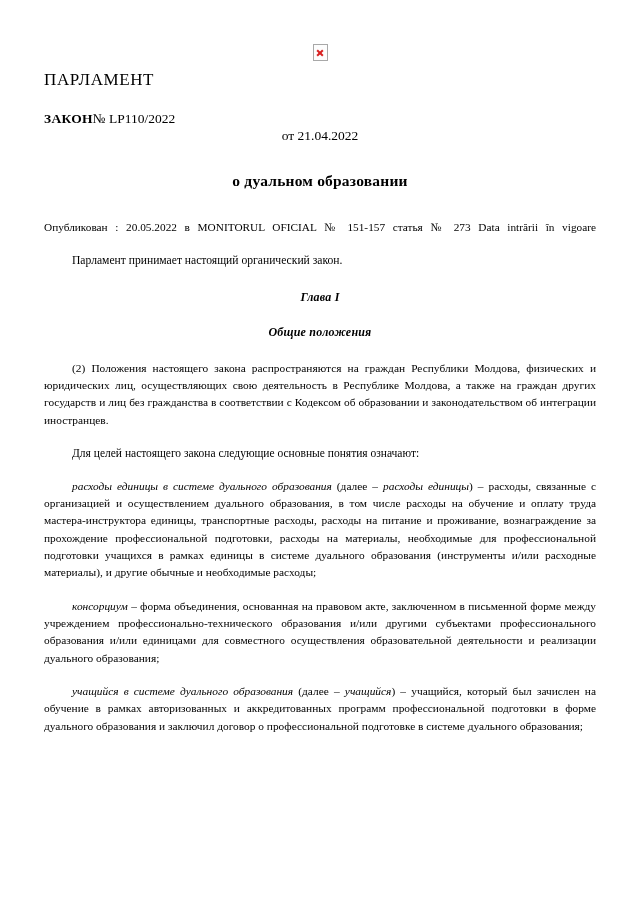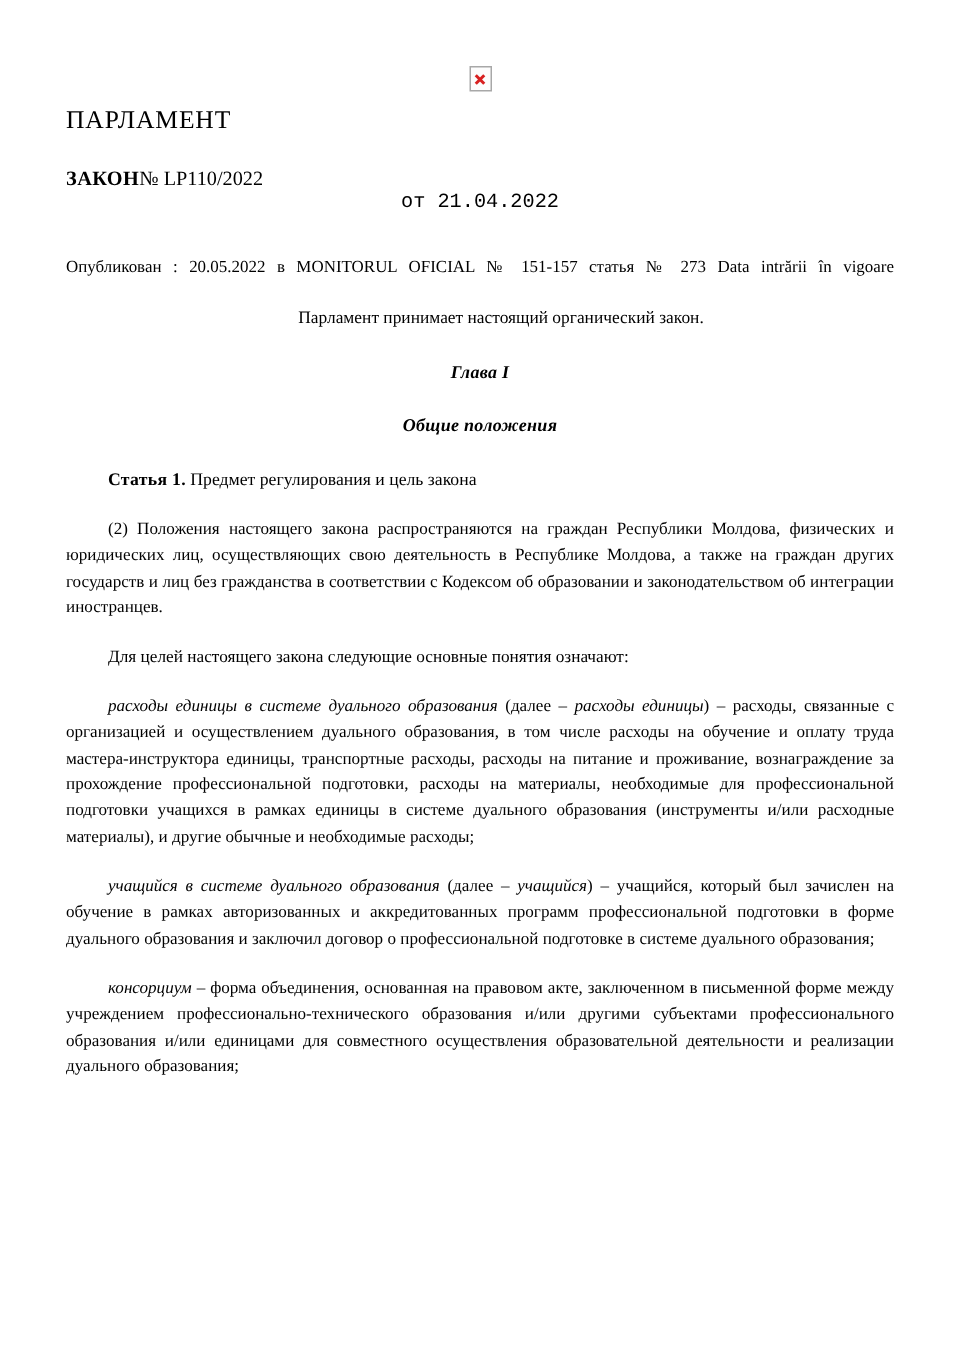--- a/index.html
+++ b/index.html
@@ -67,21 +67,20 @@
     text-align: left;
     font-size: 13.5px;
     margin: 0;
     line-height: 1.35;
   }
   .law-line .lbl { font-weight: bold; letter-spacing: 0.3px; }
   .law-date {
     text-align: center;
     font-size: 13.5px;
     margin: 0 0 28px 0;
-    font-family: Liberation Mono, monospace;
   }
   .law-title {
     text-align: center;
     font-size: 15.5px;
     font-weight: bold;
     margin: 0 0 30px 0;
     letter-spacing: 0.2px;
   }
 
   .published {
@@ -90,21 +89,20 @@
     text-align-last: justify;
     margin: 0 0 17px 0;
     line-height: 1.4;
   }
 
   .intro {
     font-size: 11.6px;
     text-indent: 28px;
     margin: 0 0 20px 0;
     line-height: 1.45;
-    text-align: center;
   }
 
   .chapter,
   .chapter-title {
     text-align: center;
     font-weight: bold;
     font-size: 12px;
     margin: 0 0 20px 0;
     letter-spacing: 0.2px;
     font-style: italic;
@@ -144,41 +142,38 @@
   </div>
 
 
   <div class="parliament">ПАРЛАМЕНТ</div>
 
   <div class="law-line">
     <span class="lbl">ЗАКОН</span><span>№ LP110/2022</span>
   </div>
   <div class="law-date">от 21.04.2022</div>
 
+  <div class="law-title">о дуальном образовании</div>
 
   <div class="published">Опубликован : 20.05.2022 в MONITORUL OFICIAL № 151-157 статья № 273 Data intrării în vigoare</div>
 
   <div class="intro">Парламент принимает настоящий органический закон.</div>
 
   <div class="chapter">Глава I</div>
   <div class="chapter-title">Общие положения</div>
 
-  <div class="article-head">
-    <b>Статья 1.</b>
-    <span>Предмет регулирования и цель закона</span>
-  </div>
   <p class="body">(2) Положения настоящего закона распространяются на граждан Республики Молдова, физических и юридических лиц, осуществляющих свою деятельность в Республике Молдова, а также на граждан других государств и лиц без гражданства в соответствии с Кодексом об образовании и законодательством об интеграции иностранцев.</p>
 
   <div class="plain">Для целей настоящего закона следующие основные понятия означают:</div>
 
   <p class="body">
     <i>расходы единицы в системе дуального образования</i><span> (далее – </span><i>расходы единицы</i><span>) – </span><span>расходы, связанные с организацией и осуществлением дуального образования, в том числе расходы на обучение и оплату труда мастера-инструктора единицы, транспортные расходы, расходы на питание и проживание, вознаграждение за прохождение профессиональной подготовки, расходы на материалы, необходимые для профессиональной подготовки учащихся в рамках единицы в системе дуального образования (инструменты и/или расходные материалы), и другие обычные и необходимые расходы;</span>
   </p>
 
   <p class="body">
-    <i>учащийся в системе дуального образования</i><span> (далее – </span><i>учащийся</i><span>) – </span><span>учащийся, который был зачислен на обучение в рамках авторизованных и аккредитованных программ профессиональной подготовки в форме дуального образования и заключил договор о профессиональной подготовке в системе дуального образования;</span>
+    <i>консорциум</i><span></span><i></i><span> – </span><span>форма объединения, основанная на правовом акте, заключенном в письменной форме между учреждением профессионально-технического образования и/или другими субъектами профессионального образования и/или единицами для совместного осуществления образовательной деятельности и реализации дуального образования;</span>
   </p>
 
   <p class="body">
-    <i>консорциум</i><span></span><i></i><span> – </span><span>форма объединения, основанная на правовом акте, заключенном в письменной форме между учреждением профессионально-технического образования и/или другими субъектами профессионального образования и/или единицами для совместного осуществления образовательной деятельности и реализации дуального образования;</span>
+    <i>учащийся в системе дуального образования</i><span> (далее – </span><i>учащийся</i><span>) – </span><span>учащийся, который был зачислен на обучение в рамках авторизованных и аккредитованных программ профессиональной подготовки в форме дуального образования и заключил договор о профессиональной подготовке в системе дуального образования;</span>
   </p>
 
 </div>
 
 </body></html>

